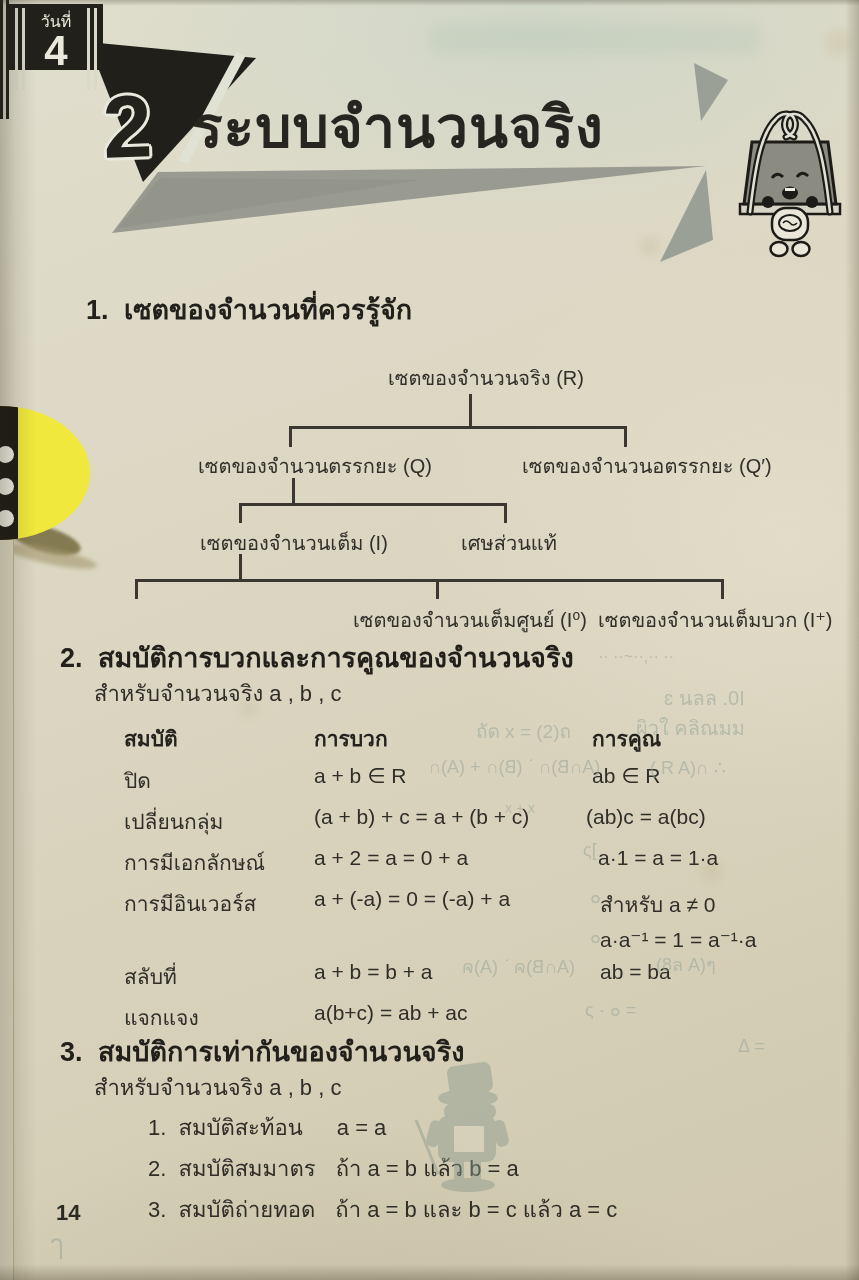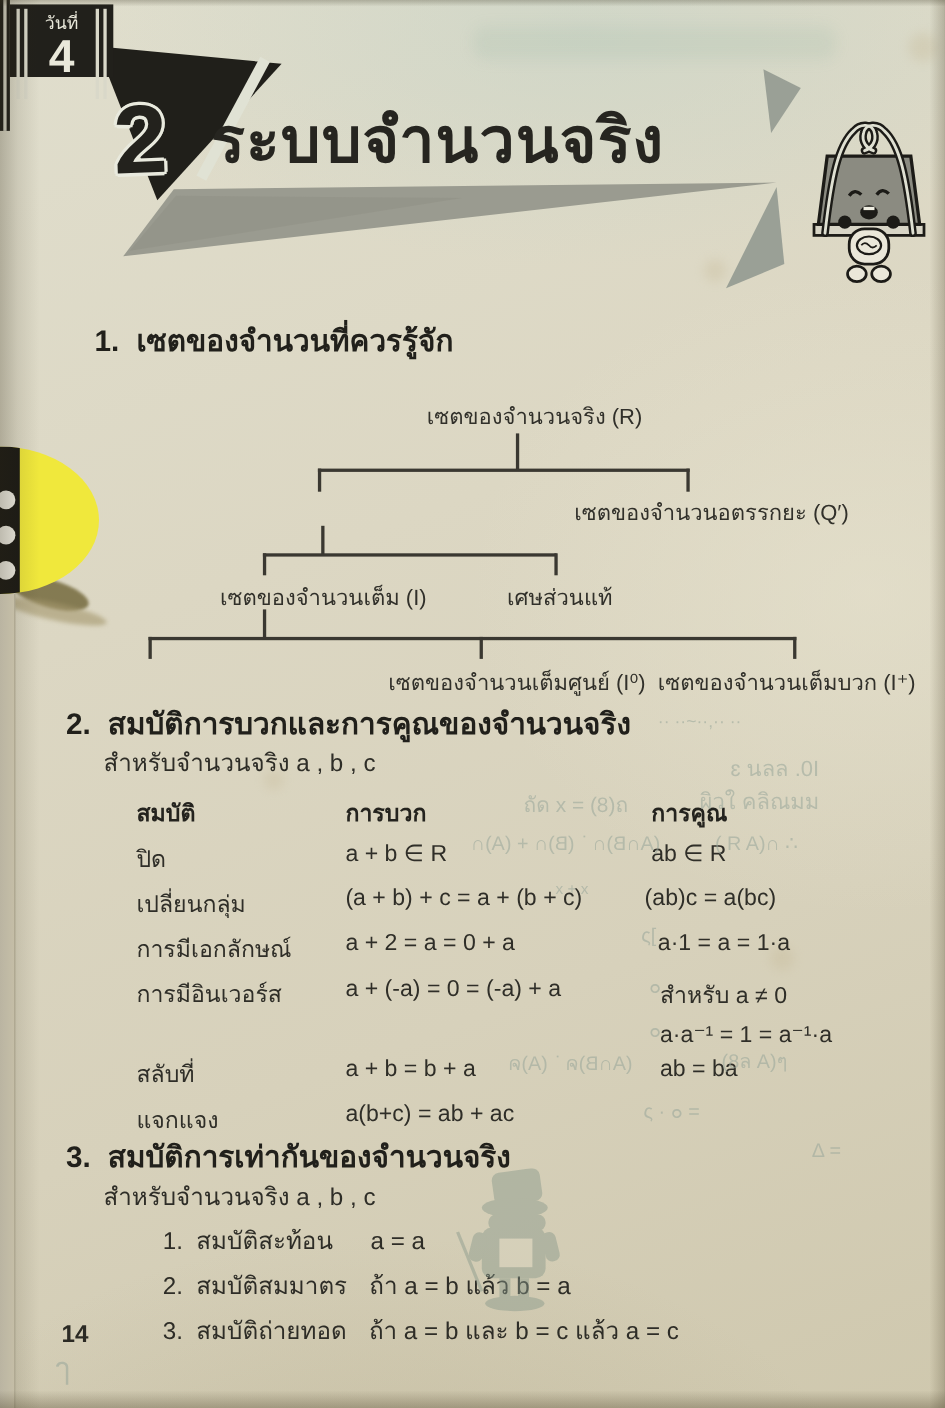--- a/index.html
+++ b/index.html
@@ -119,20 +119,21 @@
 
   <div class="abs h-sec nowrap" style="left:86px;top:288px;">
     <span class="num">1.</span><span>เซตของจำนวนที่ควรรู้จัก</span>
   </div>
 
   <div class="abs tree-label nowrap" style="left:388px;top:362px;">เซตของจำนวนจริง (R)</div>
   <div class="abs tline" style="left:469px;top:394px;width:2.5px;height:33px;"></div>
   <div class="abs tline" style="left:289px;top:426px;width:338px;height:2.5px;"></div>
   <div class="abs tline" style="left:289px;top:426px;width:2.5px;height:21px;"></div>
   <div class="abs tline" style="left:624px;top:426px;width:2.5px;height:21px;"></div>
+  <div class="abs tree-label nowrap" style="left:198px;top:450px;">เซตของจำนวนตรรกยะ (Q)</div>
   <div class="abs tree-label nowrap" style="left:522px;top:450px;">เซตของจำนวนอตรรกยะ (Q′)</div>
   <div class="abs tline" style="left:292px;top:478px;width:2.5px;height:27px;"></div>
   <div class="abs tline" style="left:239px;top:503px;width:267px;height:2.5px;"></div>
   <div class="abs tline" style="left:239px;top:503px;width:2.5px;height:20px;"></div>
   <div class="abs tline" style="left:504px;top:503px;width:2.5px;height:20px;"></div>
   <div class="abs tree-label nowrap" style="left:200px;top:527px;">เซตของจำนวนเต็ม (I)</div>
   <div class="abs tree-label nowrap" style="left:461px;top:527px;">เศษส่วนแท้</div>
   <div class="abs tline" style="left:239px;top:554px;width:2.5px;height:27px;"></div>
   <div class="abs tline" style="left:135px;top:579px;width:589px;height:2.5px;"></div>
   <div class="abs tline" style="left:135px;top:579px;width:2.5px;height:20px;"></div>
@@ -207,21 +208,21 @@
       <rect x="46" y="100" width="10" height="19"></rect>
       <rect x="63" y="100" width="10" height="19"></rect>
       <ellipse cx="60" cy="123" rx="27" ry="7"></ellipse>
     </g>
     <rect x="46" y="64" width="30" height="26" fill="#d9d4c0"></rect>
   </svg>
 
   <div class="abs" style="left:0;top:0;width:859px;height:1280px;pointer-events:none;">
       <span class="ghost" style="left: 598px; top: 648px; font-size: 16px;">·· ··~··,·· ··</span>
       <span class="ghost" style="left: 664px; top: 682px; font-size: 20px;">ɛ นลล .0I</span>
-      <span class="ghost" style="left: 476px; top: 716px; font-size: 19px;">ถัด x = (8)ถ</span>
+      <span class="ghost" style="left: 476px; top: 716px; font-size: 19px;">ถัด x = (2)ถ</span>
       <span class="ghost" style="left: 636px; top: 712px; font-size: 20px;">ผิวใ คลิณมม</span>
       <span class="ghost mirror" style="left: 428px; top: 757px; font-size: 18px;">(A∩B)∩ ˙ (B)∩ + (A)∩</span>
       <span class="ghost" style="left: 650px; top: 757px; font-size: 18px;">( R A)∩  ∴</span>
       <span class="ghost" style="left: 505px; top: 800px; font-size: 14px;">x  +  x</span>
       <span class="ghost" style="left: 583px; top: 840px; font-size: 18px;">ς[</span>
       <span class="ghost" style="left: 590px; top: 882px; font-size: 18px;">๐</span>
       <span class="ghost" style="left: 590px; top: 922px; font-size: 18px;">๐</span>
       <span class="ghost mirror" style="left: 462px; top: 952px; font-size: 18px;">(A∩B)ค ˙ (A)ค</span>
       <span class="ghost" style="left: 656px; top: 950px; font-size: 18px;">(8ล A)ๆ</span>
       <span class="ghost" style="left: 585px; top: 995px; font-size: 18px;">ς · ๐ =</span>

